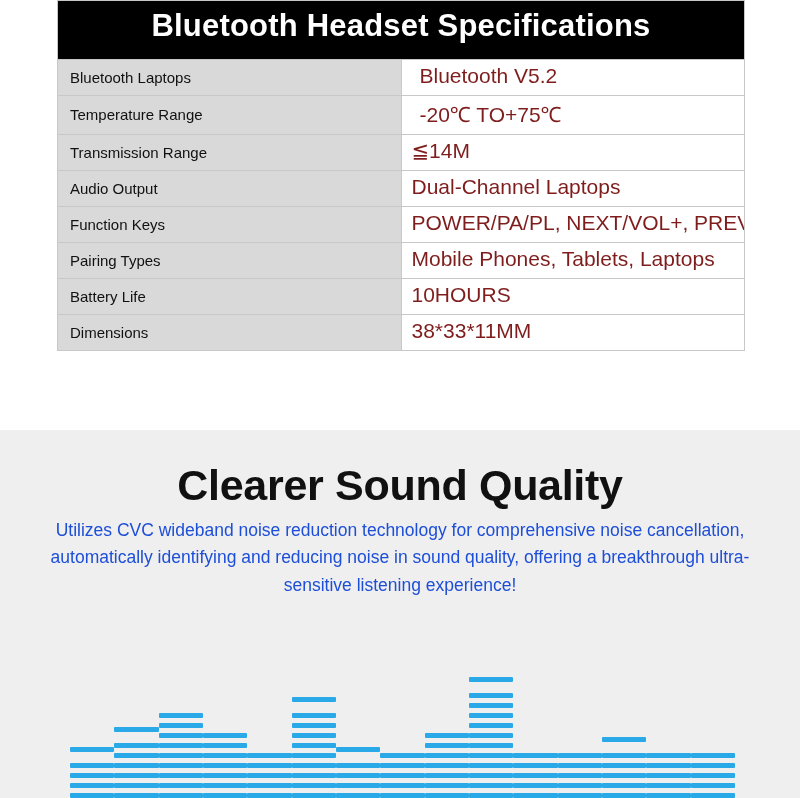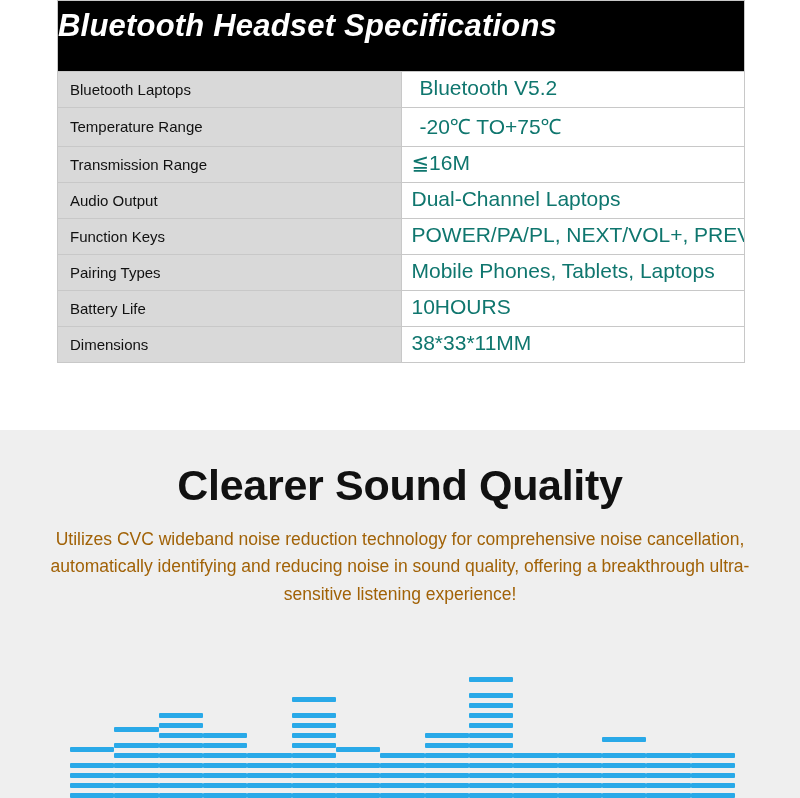--- a/index.html
+++ b/index.html
@@ -31,42 +31,42 @@
     position: absolute;
     left: 57px;
     top: 0px;
     width: 688px;
     border-collapse: collapse;
     table-layout: fixed;
   }
   .spec-title-row td {
     background: #000000;
     color: #ffffff;
+    text-align: center;
     font-size: 31px;
     font-weight: bold;
     letter-spacing: 0.2px;
-    padding: 9px 0 28px 0;
+    padding: 9px 0 16px 0;
     line-height: 1.05;
-    font-style: italic;
   }
   .spec-table td {
     border: 1px solid #c8c8c8;
     vertical-align: middle;
   }
   .spec-table .k {
     width: 182px;
     background: #d9d9d9;
     color: #111111;
     font-size: 15px;
     padding: 9px 0 9px 12px;
     white-space: nowrap;
   }
   .spec-table .v {
     background: #ffffff;
-    color: #0f766e;
+    color: #7f1d1d;
     font-size: 21px;
     padding: 4px 0 6px 10px;
     white-space: nowrap;
     overflow: hidden;
   }
   .spec-table tr.row-1 .v,
   .spec-table tr.row-2 .v { padding-left: 18px; }
   .spec-table tr.row-1 .k,
   .spec-table tr.row-2 .k,
   .spec-table tr.row-3 .k { }
@@ -83,24 +83,24 @@
   .sound-title {
     text-align: center;
     color: #111111;
     font-size: 43px;
     font-weight: bold;
     letter-spacing: -0.3px;
     padding-top: 32px;
     line-height: 1.1;
   }
   .sound-desc {
-    margin: 17px auto 0 auto;
+    margin: 8px auto 0 auto;
     width: 700px;
     text-align: center;
-    color: #a16207;
+    color: #1d4ed8;
     font-size: 17.5px;
     line-height: 1.55;
   }
 
   
   .equalizer {
     position: absolute;
     left: 70px;
     bottom: 8px;
     width: 665px;
@@ -137,21 +137,21 @@
         <tr class="row-1">
           <td class="k">Bluetooth Laptops</td>
           <td class="v">Bluetooth V5.2</td>
         </tr>
         <tr class="row-2">
           <td class="k">Temperature Range</td>
           <td class="v">-20℃  TO+75℃</td>
         </tr>
         <tr class="row-3">
           <td class="k">Transmission Range</td>
-          <td class="v">≦16M</td>
+          <td class="v">≦14M</td>
         </tr>
         <tr>
           <td class="k">Audio Output</td>
           <td class="v">Dual-Channel Laptops</td>
         </tr>
         <tr>
           <td class="k">Function Keys</td>
           <td class="v">POWER/PA/PL, NEXT/VOL+, PREV/VOL-</td>
         </tr>
         <tr>

